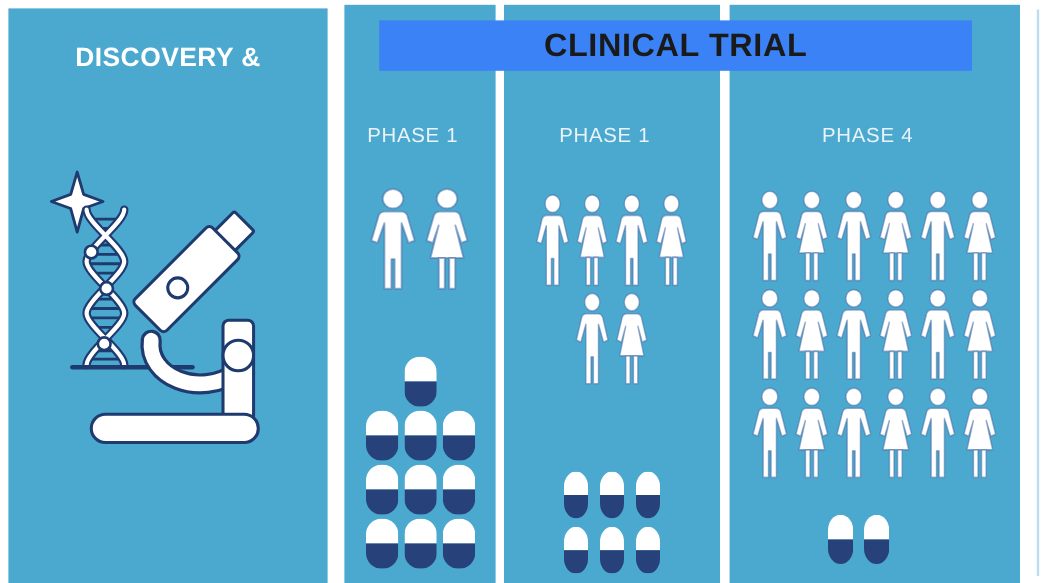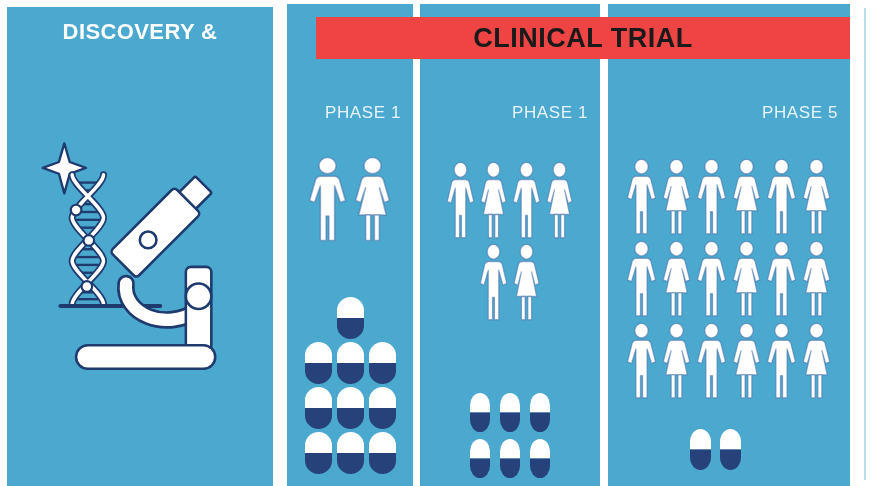--- a/index.html
+++ b/index.html
@@ -7,34 +7,34 @@
     --navy:#27417A;
     --stroke-navy:#1E3A6E;
     --label:#E8F3FA;
     --banner-text:#1A1A1A;
   }
   *{margin:0;padding:0;box-sizing:border-box;}
   body{font-family:"Liberation Sans",sans-serif;background:#fff;}
   .canvas{position:relative;width:870px;height:486px;background:#fff;overflow:hidden;}
   .panel{position:absolute;background:var(--panel);}
   .discovery-panel{left:7px;top:7px;width:266px;height:479px;}
-  .discovery-title{padding-top:11px;text-align:center;color:#fff;font-weight:bold;
+  .discovery-title{padding-top:27px;text-align:center;color:#fff;font-weight:bold;
     font-size:22px;line-height:27px;letter-spacing:.4px;}
   .discovery-icon{position:absolute;left:24px;top:132px;width:196px;height:242px;}
 
   .phase-col{top:4px;height:482px;}
   .phase-1{left:287px;width:126px;}
   .phase-2{left:420px;width:180px;}
   .phase-3{left:608px;width:242px;}
 
-  .banner{position:absolute;left:316px;top:17px;width:534px;height:42px;background:#ef4444;
+  .banner{position:absolute;left:316px;top:17px;width:494px;height:42px;background:#3b82f6;
     z-index:5;display:flex;align-items:center;justify-content:center;}
   .banner span{color:var(--banner-text);font-weight:bold;font-size:27px;letter-spacing:.5px;}
 
-  .phase-label{position:absolute;top:99px;left:0;right:12px;text-align:right;
+  .phase-label{position:absolute;top:99px;left:0;right:12px;text-align:center;
     color:var(--label);font-size:17px;letter-spacing:.6px;}
 
   .people-area,.pills-area{position:absolute;left:0;right:0;display:flex;
     flex-direction:column;align-items:center;}
   .phase-1 .people-area{top:152px;}
   .phase-2 .people-area{top:157px;row-gap:3px;}
   .phase-3 .people-area{top:154px;row-gap:4px;}
   .row{display:flex;justify-content:center;}
   .phase-1 .person{width:45px;height:87px;}
   .phase-2 .person{width:33px;height:79px;}
@@ -242,21 +242,21 @@
             <use href="#sym-pill"></use>
           </svg>
           <svg viewBox="0 0 24 38" preserveAspectRatio="none" class="pill">
             <use href="#sym-pill"></use>
           </svg>
         </div>
       </div>
   </section>
 
   <section class="panel phase-col phase-3">
-    <div class="phase-label">PHASE 5</div>
+    <div class="phase-label">PHASE 4</div>
     <div class="people-area">
         <div class="row people-row">
           <svg viewBox="0 0 44 90" preserveAspectRatio="none" class="person">
             <use href="#sym-man"></use>
           </svg>
           <svg viewBox="0 0 44 90" preserveAspectRatio="none" class="person">
             <use href="#sym-woman"></use>
           </svg>
           <svg viewBox="0 0 44 90" preserveAspectRatio="none" class="person">
             <use href="#sym-man"></use>

